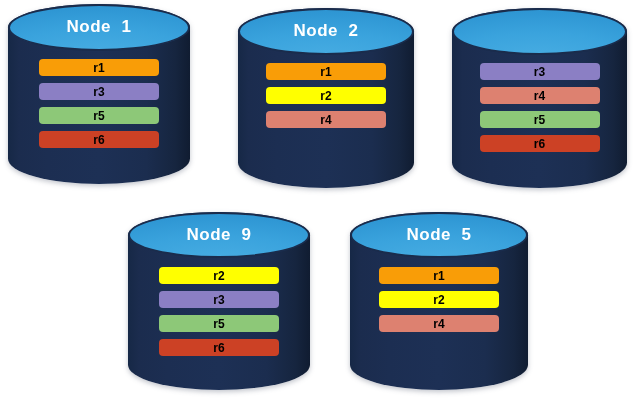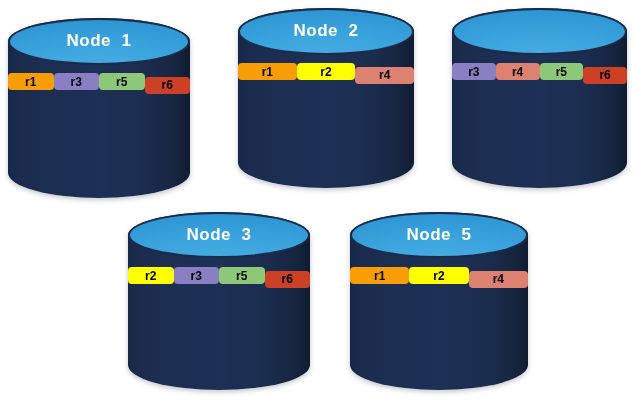--- a/index.html
+++ b/index.html
@@ -80,20 +80,21 @@
     white-space: pre;
   }
 
   
   .replica-list {
     position: absolute;
     left: 0;
     right: 0;
     z-index: 2;
     display: flex;
+    flex-direction: column;
     align-items: center;
     border-radius: 15px;
   }
 
   .replica {
     width: 120px;
     height: 17px;
     border-radius: 4px;
     margin-bottom: 7px;
     display: flex;
@@ -103,21 +104,21 @@
     font-weight: bold;
     font-size: 12px;
     line-height: 1;
   }
   .replica:last-child { margin-bottom: 0; }
 </style>
 </head>
 <body>
 
 <div id="diagram" style="background: rgb(255, 255, 255);">
-    <div class="node" style="left: 8px; top: 18px; width: 182px; height: 180px;">
+    <div class="node" style="left: 8px; top: 4px; width: 182px; height: 180px;">
       <div class="cyl-body"></div>
       <div class="cyl-top"></div>
       <div class="node-label">Node  1</div>
       <div class="replica-list" style="top: 55px;">
         <div class="replica" style="background: rgb(249, 157, 7);">r1</div>
         <div class="replica" style="background: rgb(139, 127, 196);">r3</div>
         <div class="replica" style="background: rgb(141, 200, 120);">r5</div>
         <div class="replica" style="background: rgb(204, 65, 37);">r6</div>
       </div>
     </div>
@@ -137,21 +138,21 @@
       <div class="replica-list" style="top: 55px;">
         <div class="replica" style="background: rgb(139, 127, 196);">r3</div>
         <div class="replica" style="background: rgb(221, 129, 112);">r4</div>
         <div class="replica" style="background: rgb(141, 200, 120);">r5</div>
         <div class="replica" style="background: rgb(204, 65, 37);">r6</div>
       </div>
     </div>
     <div class="node" style="left: 128px; top: 212px; width: 182px; height: 178px;">
       <div class="cyl-body"></div>
       <div class="cyl-top"></div>
-      <div class="node-label">Node  3</div>
+      <div class="node-label">Node  9</div>
       <div class="replica-list" style="top: 55px;">
         <div class="replica" style="background: rgb(255, 255, 0);">r2</div>
         <div class="replica" style="background: rgb(139, 127, 196);">r3</div>
         <div class="replica" style="background: rgb(141, 200, 120);">r5</div>
         <div class="replica" style="background: rgb(204, 65, 37);">r6</div>
       </div>
     </div>
     <div class="node" style="left: 350px; top: 212px; width: 178px; height: 178px; padding-left: 8px;">
       <div class="cyl-body"></div>
       <div class="cyl-top"></div>

